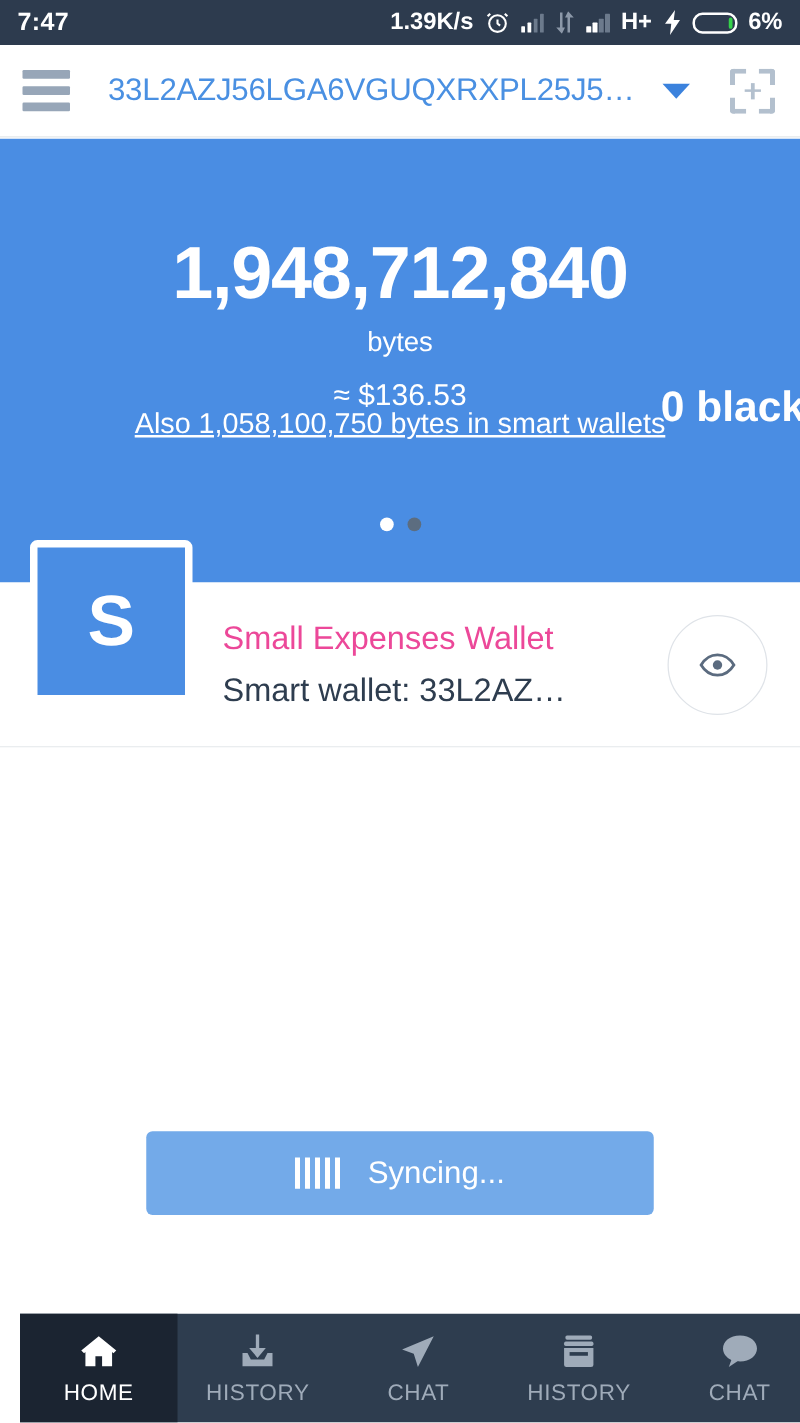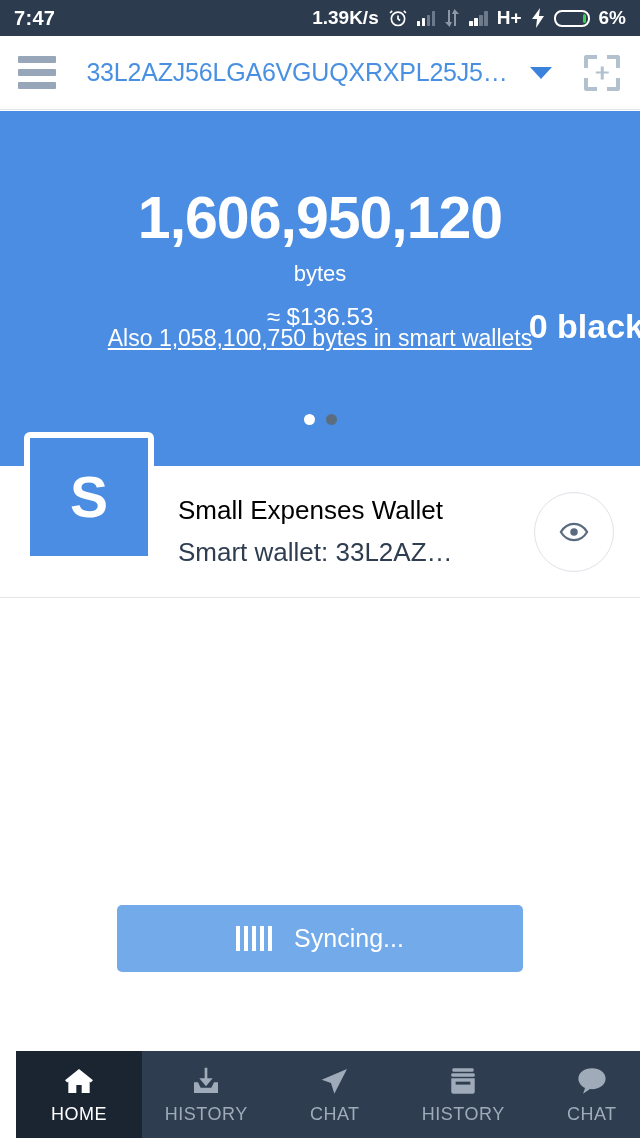--- a/index.html
+++ b/index.html
@@ -90,21 +90,21 @@
     display:flex; align-items:center;
   }
   .avatar {
     position:absolute; top:-34px; left:24px;
     width:130px; height:130px; background:#4a8de3;
     border:6px solid #ffffff; border-radius:6px;
     display:flex; align-items:center; justify-content:center;
     color:#ffffff; font-size:57px; font-weight:bold;
   }
   .card-text { margin-left:178px; display:flex; flex-direction:column; gap:11px; }
-  .card-title { font-size:26px; color:#000000; }
+  .card-title { font-size:26px; color:#ec4899; }
   .card-sub { font-size:26px; color:#2e3d4f; }
   .eye-btn {
     position:absolute; right:26px; top:26px;
     width:80px; height:80px; border-radius:50%;
     border:1px solid #dfe3e8; background:#ffffff;
     display:flex; align-items:center; justify-content:center; cursor:pointer;
   }
 
   
   .body-area { position:absolute; top:598px; left:0; width:640px; height:453px; background:#ffffff; }
@@ -194,21 +194,21 @@
         <div class="c tr"></div>
         <div class="c bl"></div>
         <div class="c br"></div>
       <div class="plus"></div>
     </div>
   </div>
 
   <div class="hero">
     <div class="hero-next">0 black</div>
     <div class="balance">
-      <div class="bal-main">1,606,950,120</div>
+      <div class="bal-main">1,948,712,840</div>
       <div class="bal-unit">bytes</div>
       <div class="bal-fiat">≈ $136.53</div>
     </div>
     <div class="bal-link">Also 1,058,100,750 bytes in smart wallets</div>
     <div class="dots">
       <div class="dot on"></div>
       <div class="dot"></div>
     </div>
   </div>
 

